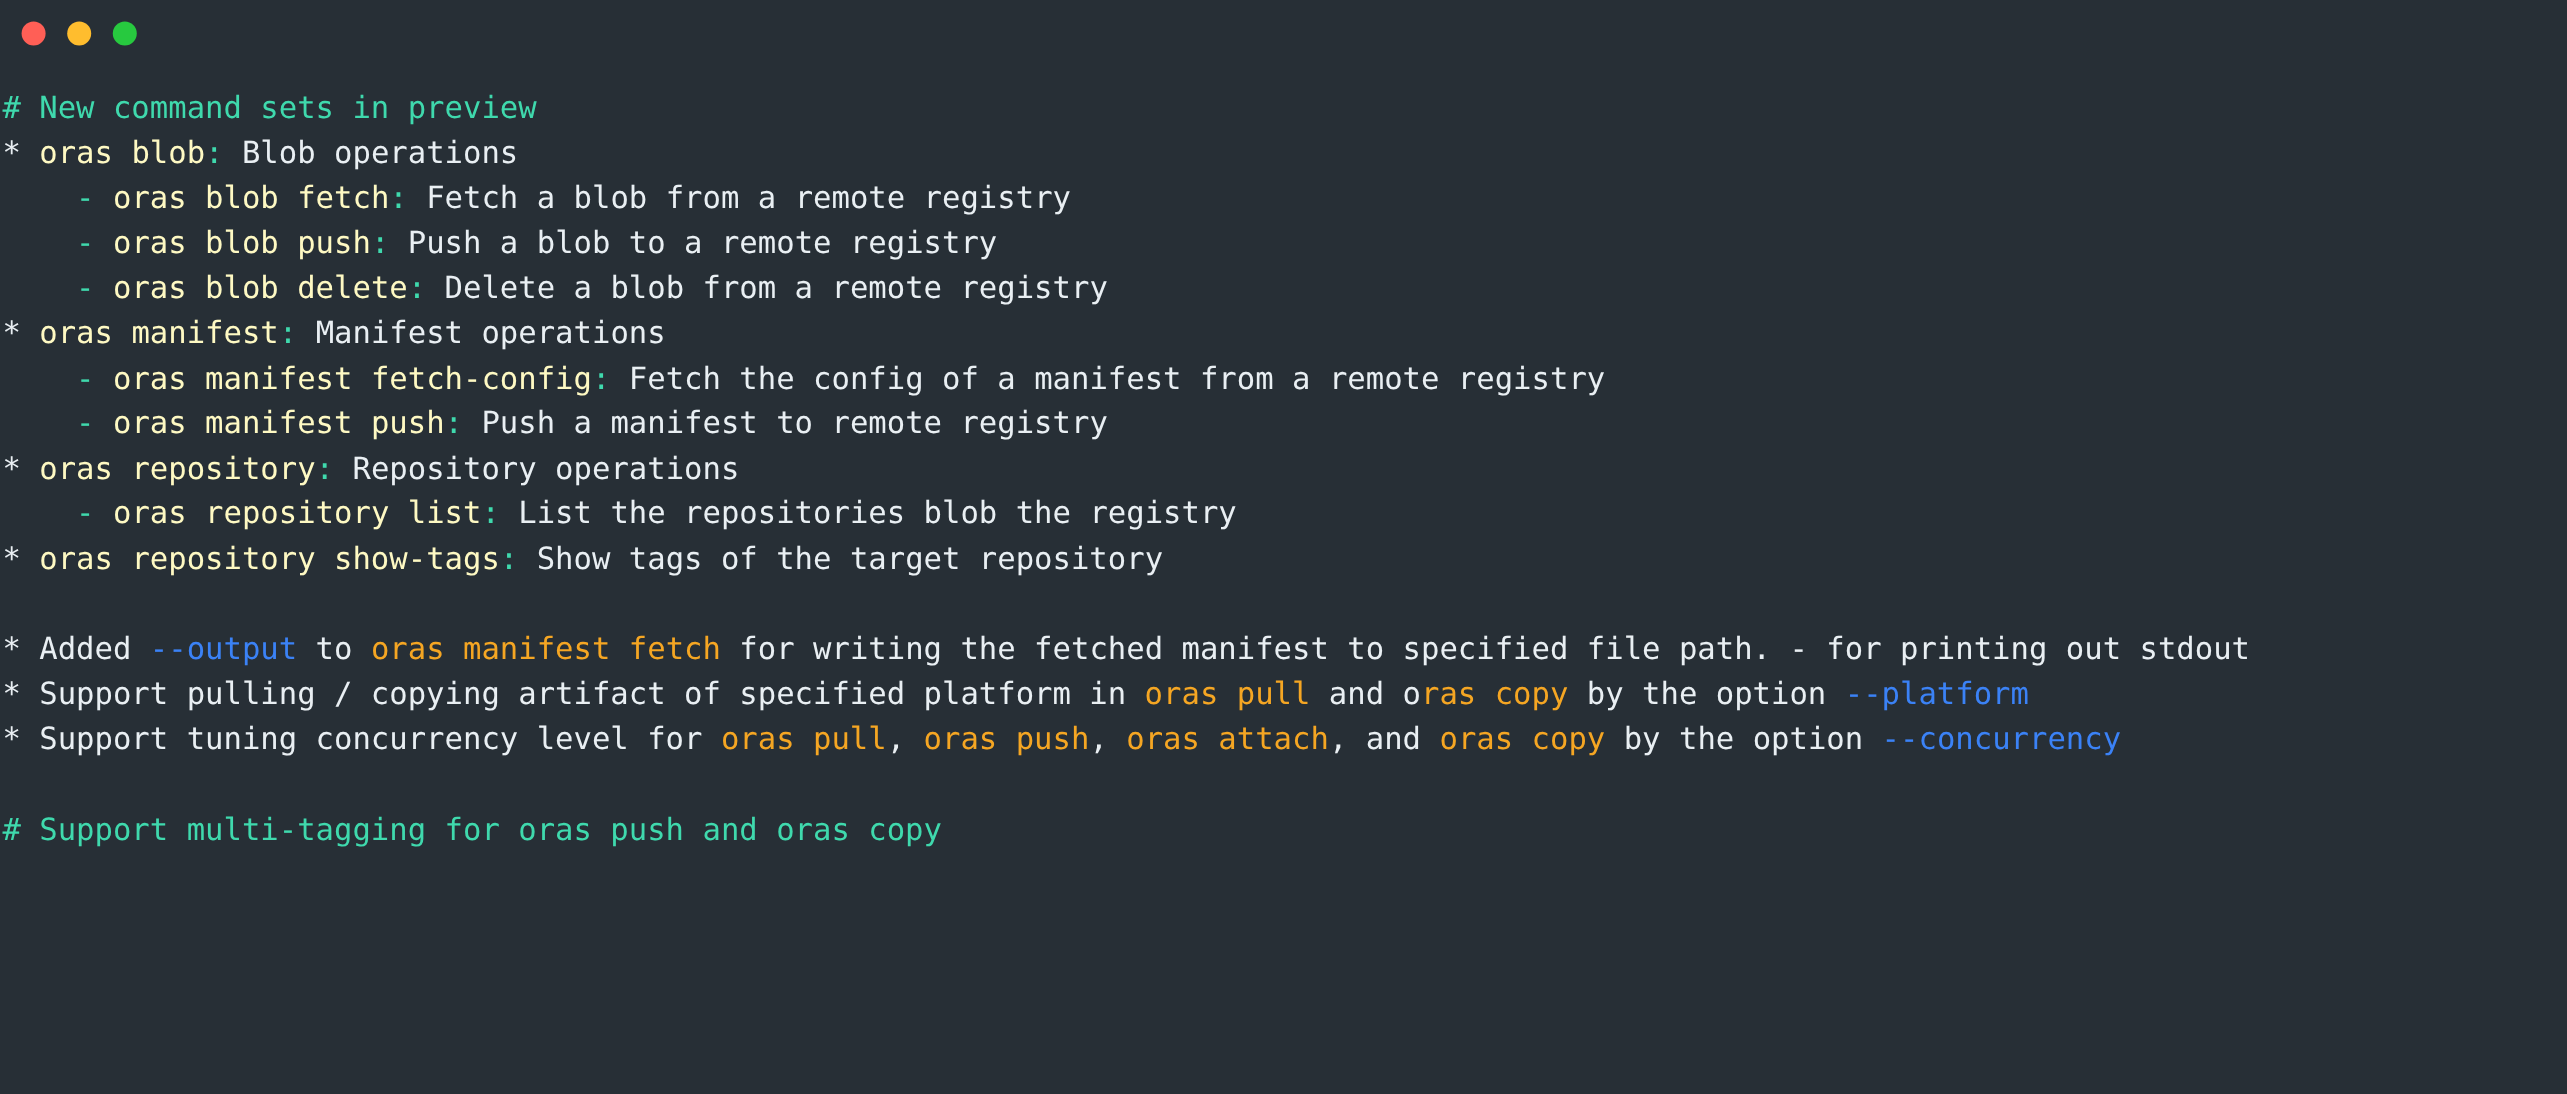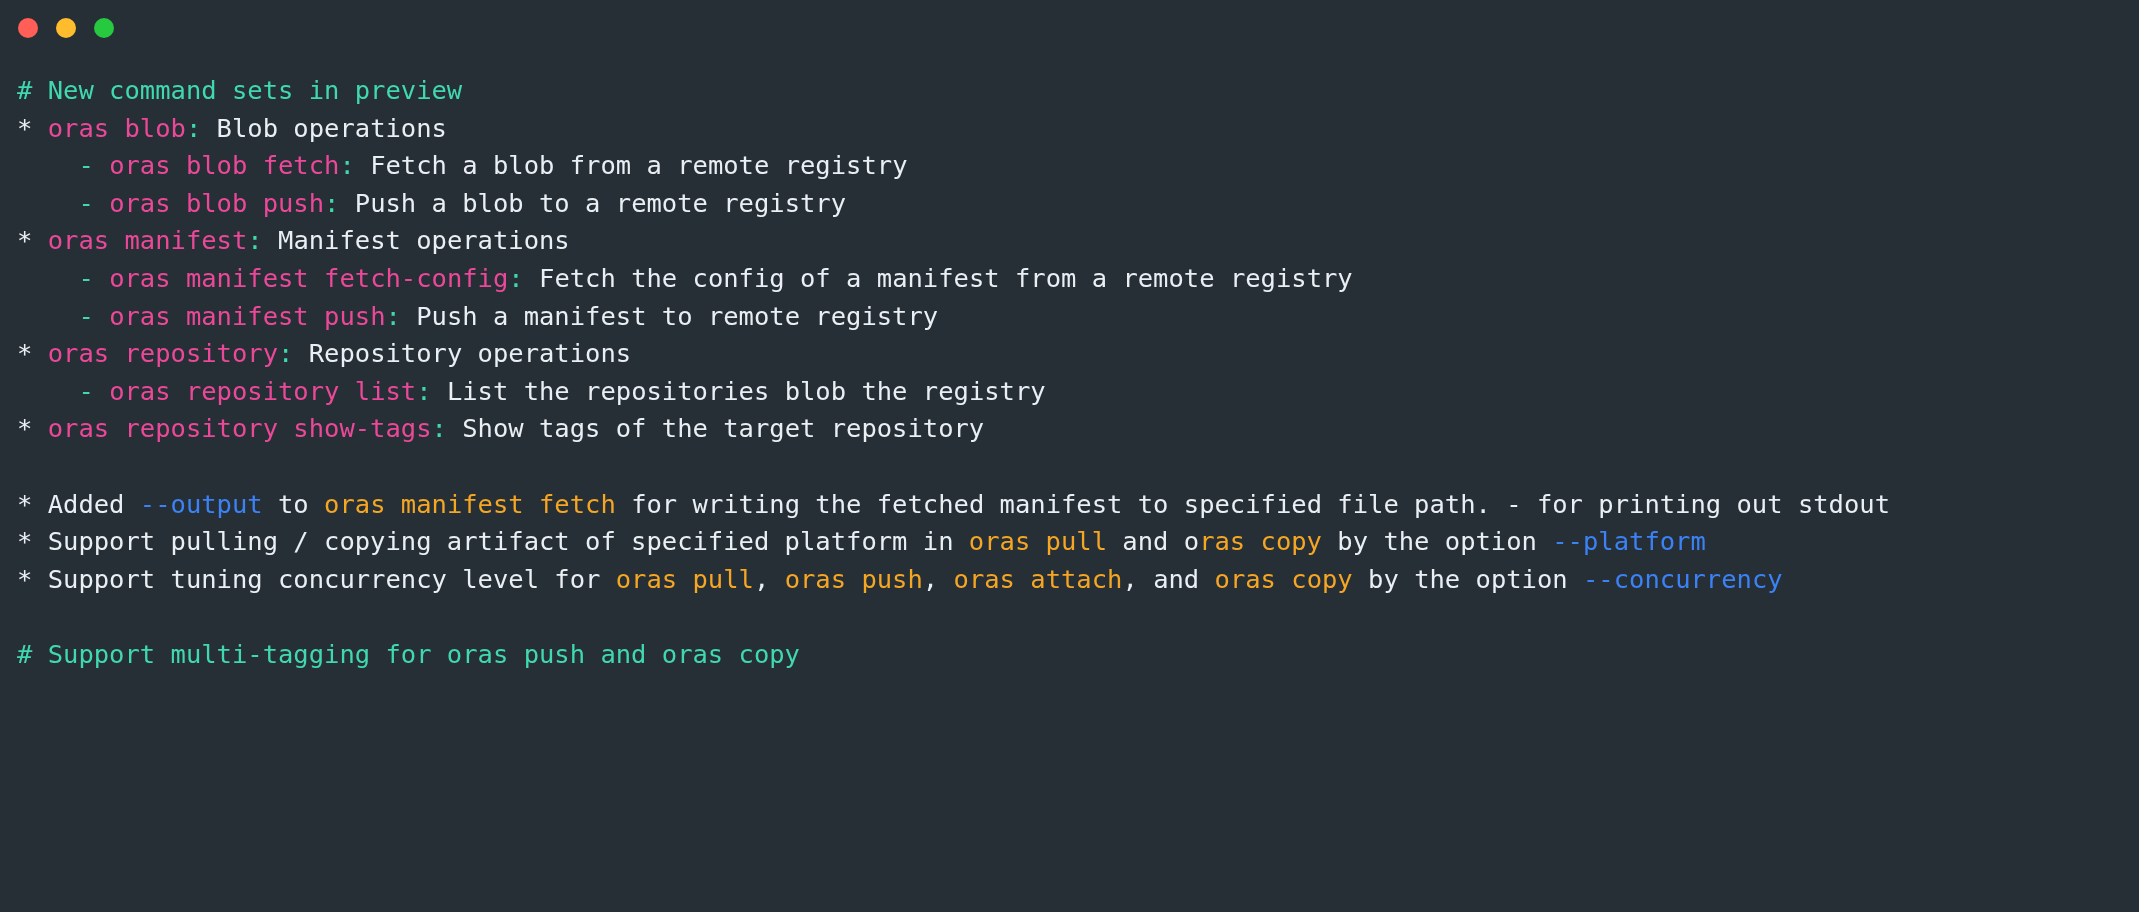--- a/index.html
+++ b/index.html
@@ -37,39 +37,39 @@
   }
   .dot {
     width: 20px;
     height: 20px;
     border-radius: 50%;
     display: block;
   }
 
   
   .terminal {
-    padding: 16px 0 0 17px;
+    padding: 16px 0 0 2px;
     box-sizing: border-box;
   }
   .line {
     font-size: 25.5px;
     line-height: 37.6px;
     white-space: pre;
     letter-spacing: 0px;
     color: #e8eef2;
     height: 37.6px;
   }
   .line.blank {
     color: transparent;
   }
 
   
   .tk-heading  { color: #3fd9ad; }
   .tk-plain    { color: #e9eff3; }
-  .tk-cmd      { color: #ec4899; }
+  .tk-cmd      { color: #fef9c3; }
   .tk-colon    { color: #3fd9ad; }
   .tk-dash     { color: #3fd9ad; }
   .tk-flag     { color: #3b82f6; }
   .tk-cmd-amber{ color: #f5a623; }
 </style>
 </head>
 <body>
 
 <div class="window">
 
@@ -79,20 +79,21 @@
       <span class="dot" style="background: rgb(255, 189, 46);"></span>
       <span class="dot" style="background: rgb(39, 201, 63);"></span>
     </div>
   </div>
 
   <div class="terminal">
       <div class="line"><span class="tk-heading"># New command sets in preview</span></div>
       <div class="line"><span class="tk-plain">* </span><span class="tk-cmd">oras blob</span><span class="tk-colon">:</span><span class="tk-plain"> Blob operations</span></div>
       <div class="line"><span class="tk-plain">    </span><span class="tk-dash">-</span><span class="tk-plain"> </span><span class="tk-cmd">oras blob fetch</span><span class="tk-colon">:</span><span class="tk-plain"> Fetch a blob from a remote registry</span></div>
       <div class="line"><span class="tk-plain">    </span><span class="tk-dash">-</span><span class="tk-plain"> </span><span class="tk-cmd">oras blob push</span><span class="tk-colon">:</span><span class="tk-plain"> Push a blob to a remote registry</span></div>
+      <div class="line"><span class="tk-plain">    </span><span class="tk-dash">-</span><span class="tk-plain"> </span><span class="tk-cmd">oras blob delete</span><span class="tk-colon">:</span><span class="tk-plain"> Delete a blob from a remote registry</span></div>
       <div class="line"><span class="tk-plain">* </span><span class="tk-cmd">oras manifest</span><span class="tk-colon">:</span><span class="tk-plain"> Manifest operations</span></div>
       <div class="line"><span class="tk-plain">    </span><span class="tk-dash">-</span><span class="tk-plain"> </span><span class="tk-cmd">oras manifest fetch-config</span><span class="tk-colon">:</span><span class="tk-plain"> Fetch the config of a manifest from a remote registry</span></div>
       <div class="line"><span class="tk-plain">    </span><span class="tk-dash">-</span><span class="tk-plain"> </span><span class="tk-cmd">oras manifest push</span><span class="tk-colon">:</span><span class="tk-plain"> Push a manifest to remote registry</span></div>
       <div class="line"><span class="tk-plain">* </span><span class="tk-cmd">oras repository</span><span class="tk-colon">:</span><span class="tk-plain"> Repository operations</span></div>
       <div class="line"><span class="tk-plain">    </span><span class="tk-dash">-</span><span class="tk-plain"> </span><span class="tk-cmd">oras repository list</span><span class="tk-colon">:</span><span class="tk-plain"> List the repositories blob the registry</span></div>
       <div class="line"><span class="tk-plain">* </span><span class="tk-cmd">oras repository show-tags</span><span class="tk-colon">:</span><span class="tk-plain"> Show tags of the target repository</span></div>
       <div class="line blank"><span class="tk-plain"> </span></div>
       <div class="line"><span class="tk-plain">* Added </span><span class="tk-flag">--output</span><span class="tk-plain"> to </span><span class="tk-cmd-amber">oras manifest fetch</span><span class="tk-plain"> for writing the fetched manifest to specified file path. - for printing out stdout</span></div>
       <div class="line"><span class="tk-plain">* Support pulling / copying artifact of specified platform in </span><span class="tk-cmd-amber">oras pull</span><span class="tk-plain"> and o</span><span class="tk-cmd-amber">ras copy</span><span class="tk-plain"> by the option </span><span class="tk-flag">--platform</span></div>
       <div class="line"><span class="tk-plain">* Support tuning concurrency level for </span><span class="tk-cmd-amber">oras pull</span><span class="tk-plain">, </span><span class="tk-cmd-amber">oras push</span><span class="tk-plain">, </span><span class="tk-cmd-amber">oras attach</span><span class="tk-plain">, and </span><span class="tk-cmd-amber">oras copy</span><span class="tk-plain"> by the option </span><span class="tk-flag">--concurrency</span></div>

